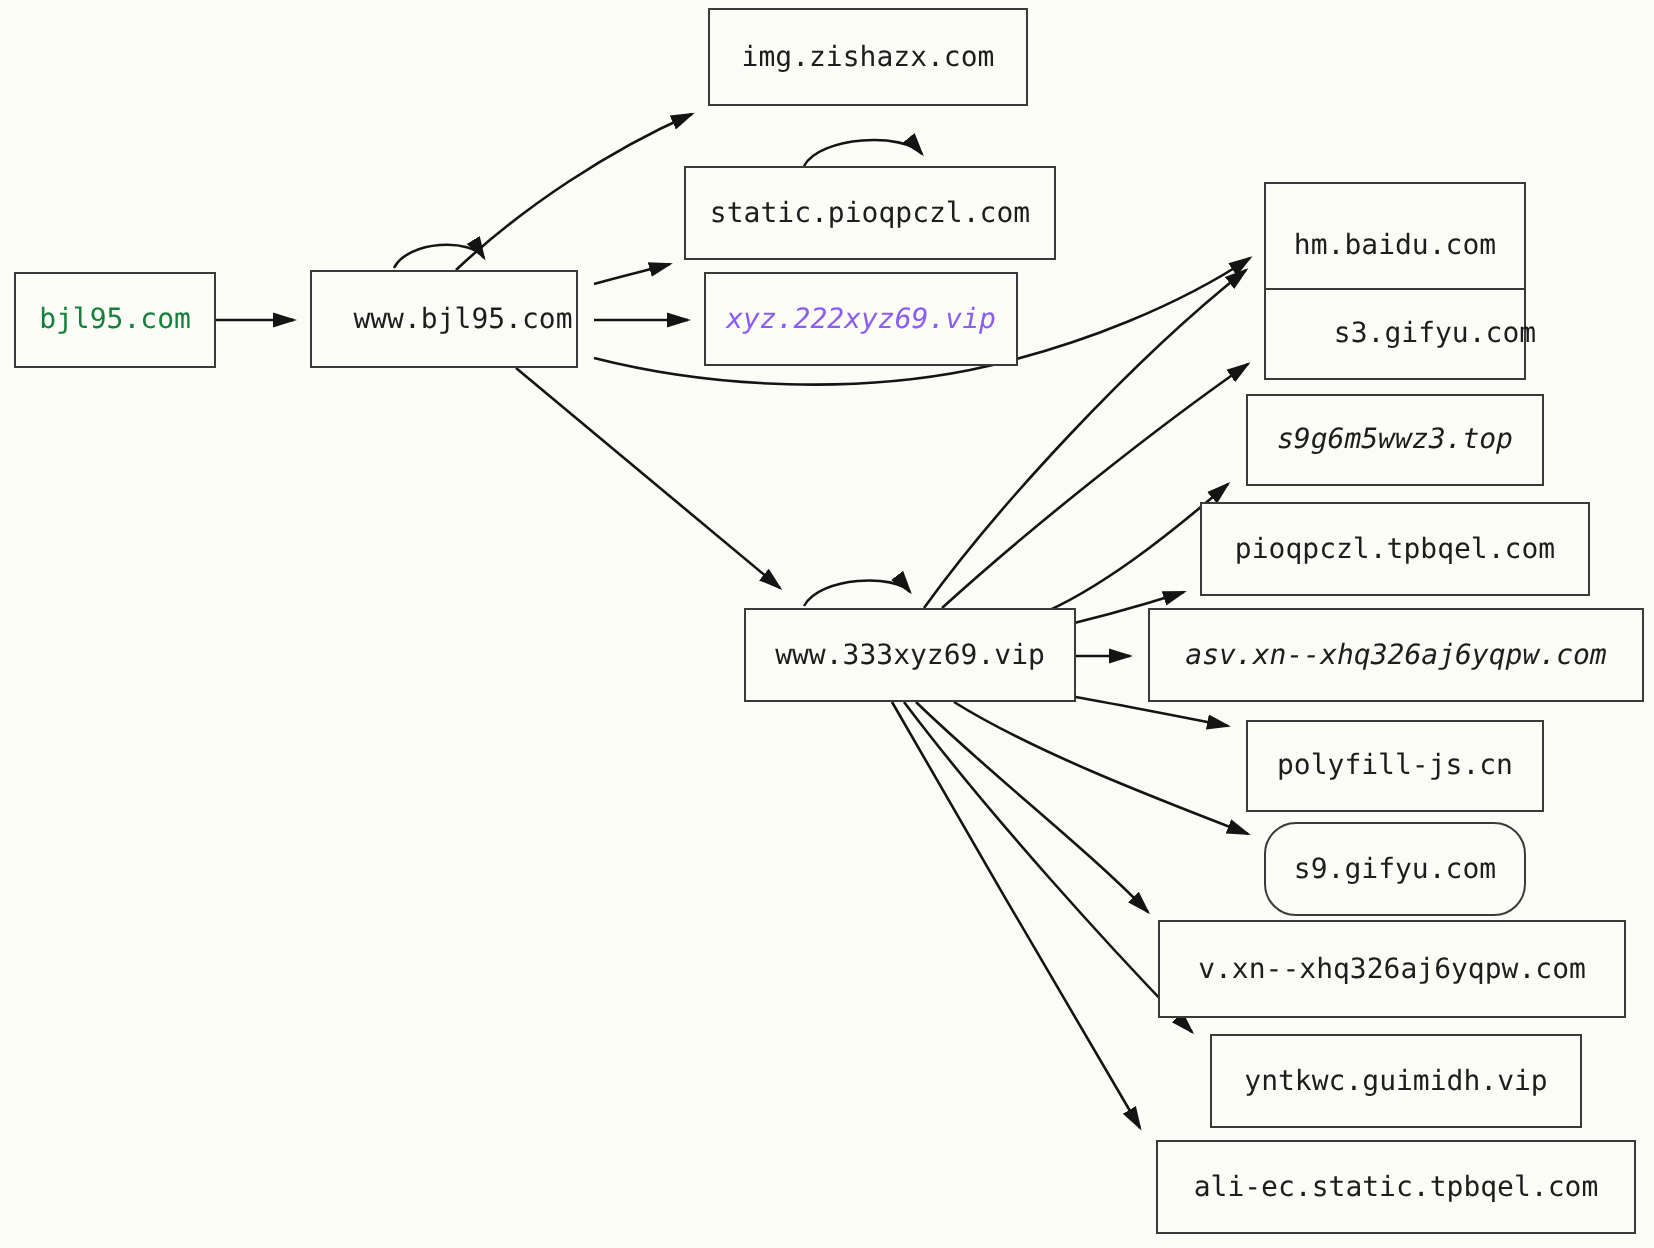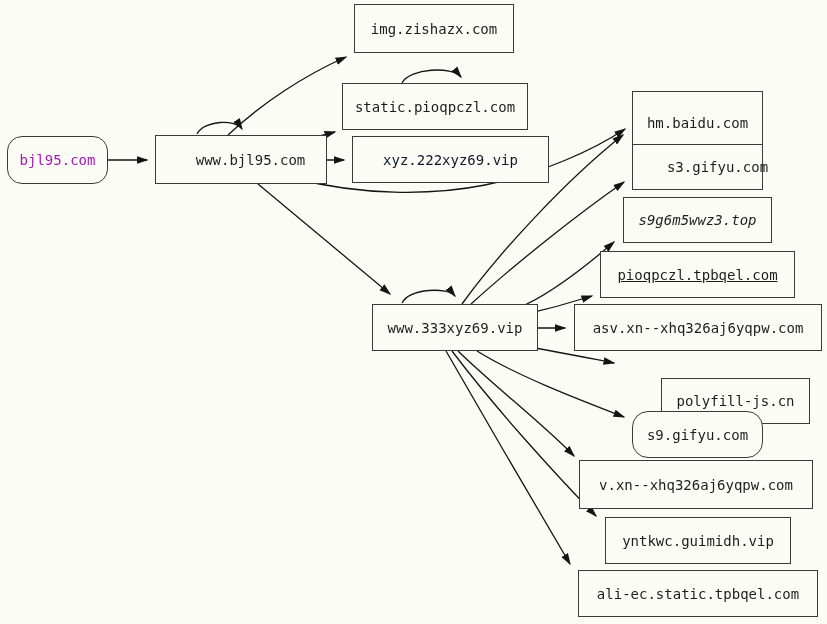--- a/index.html
+++ b/index.html
@@ -67,30 +67,30 @@
         <path class="edge" d="M518,316 C545,310 570,303 592,296" stroke="#141414" marker-end="url(#arrow)"></path>
         <path class="edge" d="M518,328 L565,328" stroke="#141414" marker-end="url(#arrow)"></path>
         <path class="edge" d="M518,345 C548,350 583,357 614,363" stroke="#141414" marker-end="url(#arrow)"></path>
         <path class="edge" d="M477,351 C517,376 580,400 624,417" stroke="#141414" marker-end="url(#arrow)"></path>
         <path class="edge" d="M458,351 C495,387 542,423 574,456" stroke="#141414" marker-end="url(#arrow)"></path>
         <path class="edge" d="M452,351 C495,408 556,475 596,516" stroke="#141414" marker-end="url(#arrow)"></path>
         <path class="edge" d="M446,351 C482,414 537,508 570,564" stroke="#141414" marker-end="url(#arrow)"></path>
       </g>
   </svg>
   <div id="nodes">
-      <div class="node" style="left: 7px; top: 136px; width: 101px; height: 48px; background: rgb(252, 252, 247); border-color: rgb(58, 58, 58); color: #a21caf; border-radius: 15px;">bjl95.com</div>
-      <div class="node" style="left: 155px; top: 135px; width: 172px; height: 49px; background: rgb(252, 252, 247); border-color: rgb(58, 58, 58); color: rgb(29, 29, 29); padding-left: 19px;">www.bjl95.com</div>
+      <div class="node" style="left: 7px; top: 136px; width: 101px; height: 48px; background: rgb(252, 252, 247); border-color: rgb(58, 58, 58); color: #15803d;">bjl95.com</div>
+      <div class="node" style="left: 155px; top: 135px; width: 134px; height: 49px; background: rgb(252, 252, 247); border-color: rgb(58, 58, 58); color: rgb(29, 29, 29); padding-left: 19px;">www.bjl95.com</div>
       <div class="node" style="left: 354px; top: 4px; width: 160px; height: 49px; background: rgb(252, 252, 247); border-color: rgb(58, 58, 58); color: rgb(29, 29, 29);">img.zishazx.com</div>
       <div class="node" style="left: 342px; top: 83px; width: 186px; height: 47px; background: rgb(252, 252, 247); border-color: rgb(58, 58, 58); color: rgb(29, 29, 29);">static.pioqpczl.com</div>
-      <div class="node" style="left: 352px; top: 136px; width: 197px; height: 47px; background: rgb(252, 252, 247); border-color: rgb(58, 58, 58); color: #0f172a;">xyz.222xyz69.vip</div>
+      <div class="node" style="left: 352px; top: 136px; width: 157px; height: 47px; background: rgb(252, 252, 247); border-color: rgb(58, 58, 58); color: #8b5cf6; font-style: italic;">xyz.222xyz69.vip</div>
       <div class="node" style="left: 352px; top: 304px; width: 166px; height: 47px; background: rgb(252, 252, 247); border-color: rgb(58, 58, 58); color: rgb(29, 29, 29); margin-left: 20px;">www.333xyz69.vip</div>
       <div class="node" style="left: 632px; top: 91px; width: 131px; height: 64px; background: rgb(252, 252, 247); border-color: rgb(58, 58, 58); color: rgb(29, 29, 29);">hm.baidu.com</div>
       <div class="node" style="left: 632px; top: 144px; width: 131px; height: 46px; background: rgb(252, 252, 247); border-color: rgb(58, 58, 58); color: rgb(29, 29, 29); padding-left: 40px;">s3.gifyu.com</div>
       <div class="node" style="left: 623px; top: 197px; width: 149px; height: 46px; background: rgb(252, 252, 247); border-color: rgb(58, 58, 58); color: rgb(29, 29, 29); font-style: italic;">s9g6m5wwz3.top</div>
-      <div class="node" style="left: 600px; top: 251px; width: 195px; height: 47px; background: rgb(252, 252, 247); border-color: rgb(58, 58, 58); color: rgb(29, 29, 29); text-decoration: underline;">pioqpczl.tpbqel.com</div>
-      <div class="node" style="left: 574px; top: 304px; width: 248px; height: 47px; background: rgb(252, 252, 247); border-color: rgb(58, 58, 58); color: rgb(29, 29, 29);">asv.xn--xhq326aj6yqpw.com</div>
-      <div class="node" style="left: 623px; top: 378px; width: 149px; height: 46px; background: rgb(252, 252, 247); border-color: rgb(58, 58, 58); color: rgb(29, 29, 29); margin-left: 38px;">polyfill-js.cn</div>
+      <div class="node" style="left: 600px; top: 251px; width: 195px; height: 47px; background: rgb(252, 252, 247); border-color: rgb(58, 58, 58); color: rgb(29, 29, 29);">pioqpczl.tpbqel.com</div>
+      <div class="node" style="left: 574px; top: 304px; width: 248px; height: 47px; background: rgb(252, 252, 247); border-color: rgb(58, 58, 58); color: rgb(29, 29, 29); font-style: italic;">asv.xn--xhq326aj6yqpw.com</div>
+      <div class="node" style="left: 623px; top: 360px; width: 149px; height: 46px; background: rgb(252, 252, 247); border-color: rgb(58, 58, 58); color: rgb(29, 29, 29);">polyfill-js.cn</div>
       <div class="node" style="left: 632px; top: 411px; width: 131px; height: 47px; background: rgb(252, 252, 247); border-color: rgb(58, 58, 58); color: rgb(29, 29, 29); border-radius: 16px;">s9.gifyu.com</div>
       <div class="node" style="left: 579px; top: 460px; width: 234px; height: 49px; background: rgb(252, 252, 247); border-color: rgb(58, 58, 58); color: rgb(29, 29, 29);">v.xn--xhq326aj6yqpw.com</div>
       <div class="node" style="left: 605px; top: 517px; width: 186px; height: 47px; background: rgb(252, 252, 247); border-color: rgb(58, 58, 58); color: rgb(29, 29, 29);">yntkwc.guimidh.vip</div>
       <div class="node" style="left: 578px; top: 570px; width: 240px; height: 47px; background: rgb(252, 252, 247); border-color: rgb(58, 58, 58); color: rgb(29, 29, 29);">ali-ec.static.tpbqel.com</div>
     </div>
 </div>
 
 </body></html>

